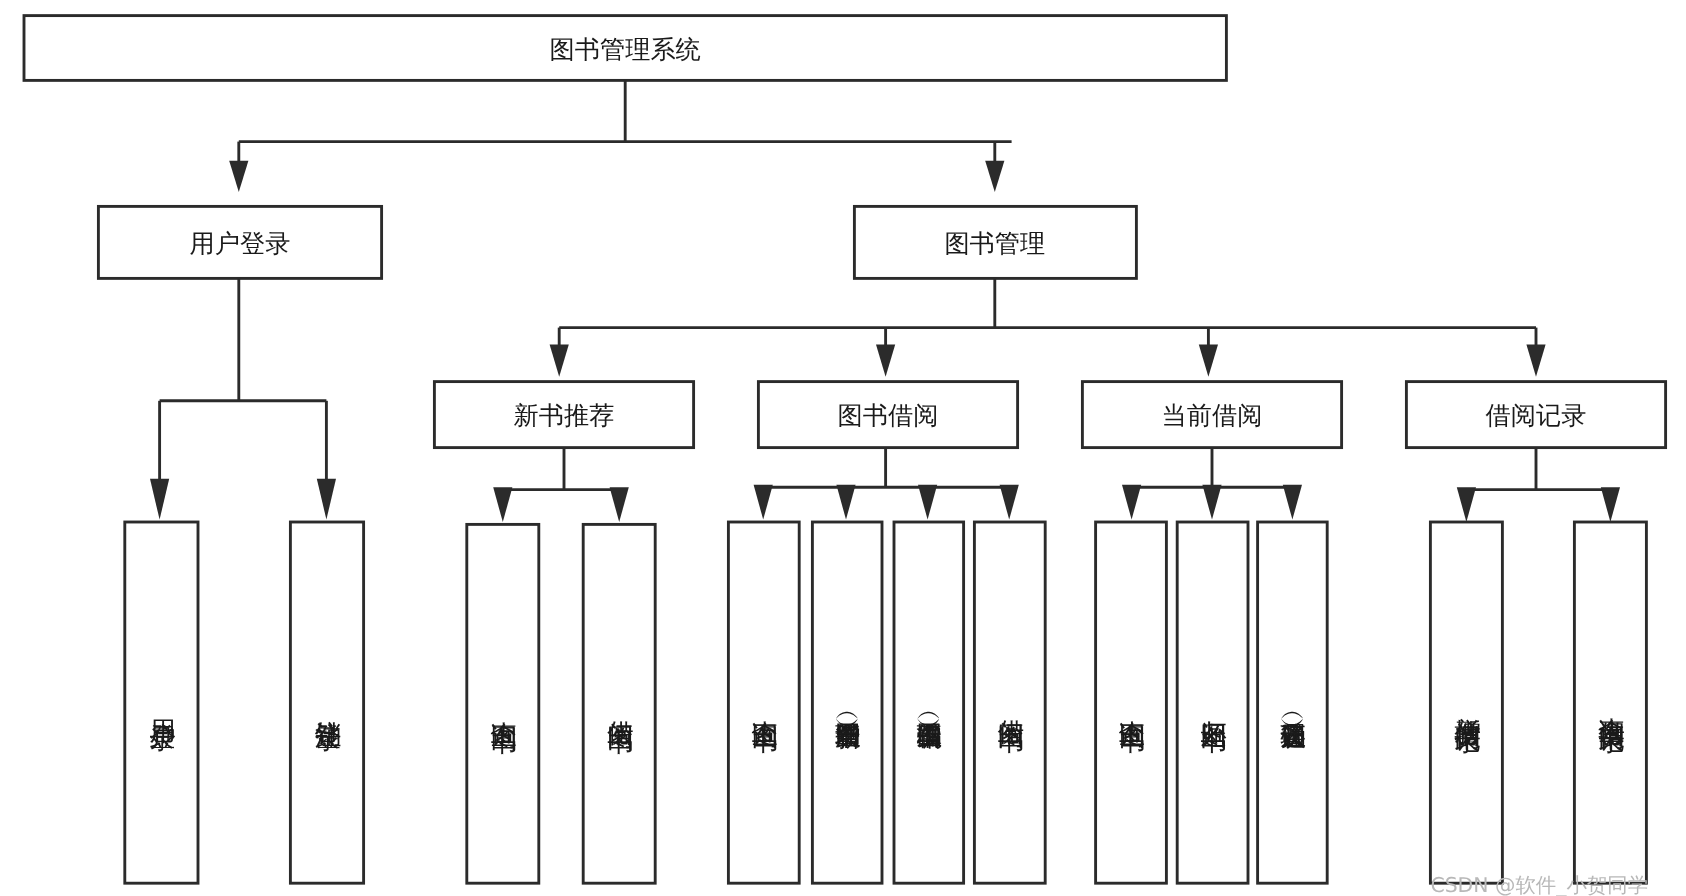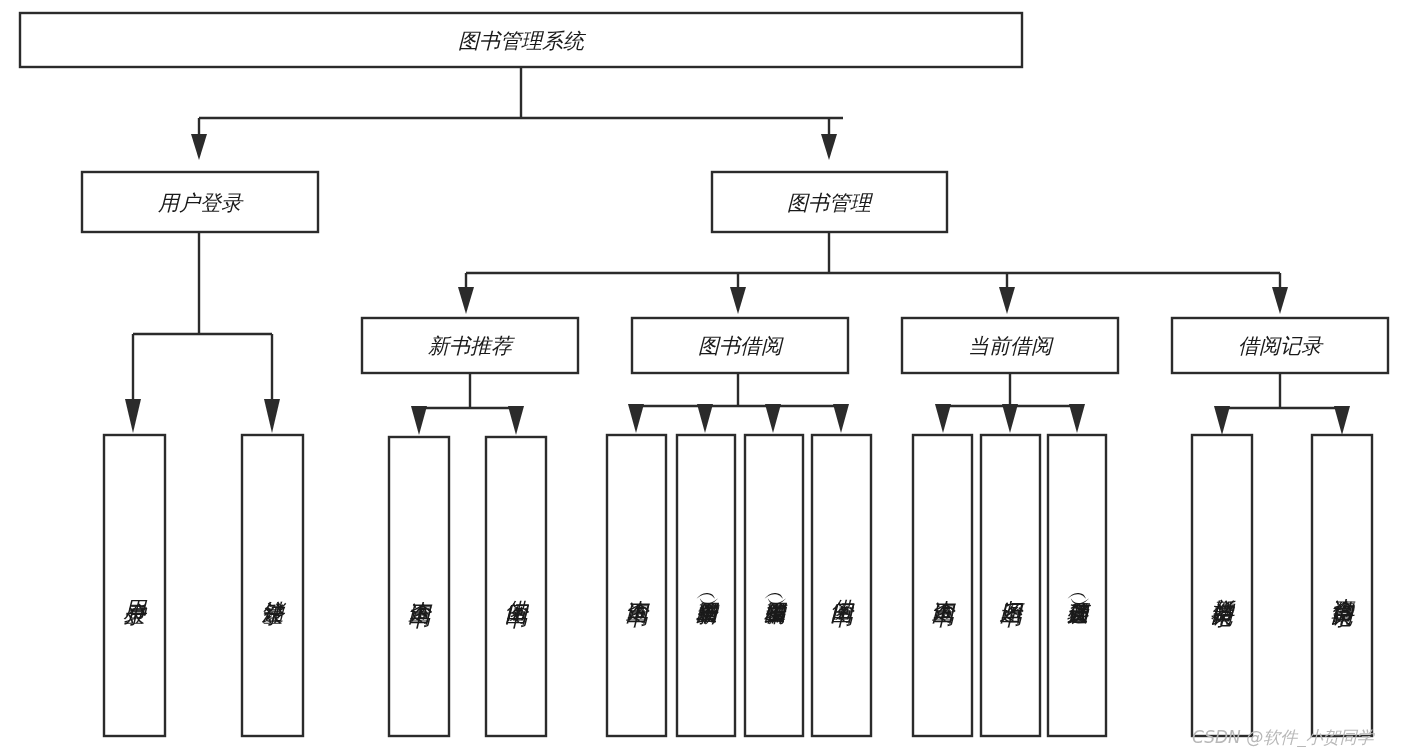--- a/index.html
+++ b/index.html
@@ -11,21 +11,20 @@
     width: 1405px;
     height: 747px;
     font-family: "DejaVu Sans", "Liberation Sans", sans-serif;
     overflow: hidden;
   }
   #diagram-root {
     position: relative;
     width: 1134px;
     height: 747px;
     background: #ffffff;
-    font-style: italic;
   }
   svg.tree {
     position: absolute;
     top: 0;
     left: 0;
     width: 1405px;
     height: 747px;
     display: block;
   }
   .node-rect {

